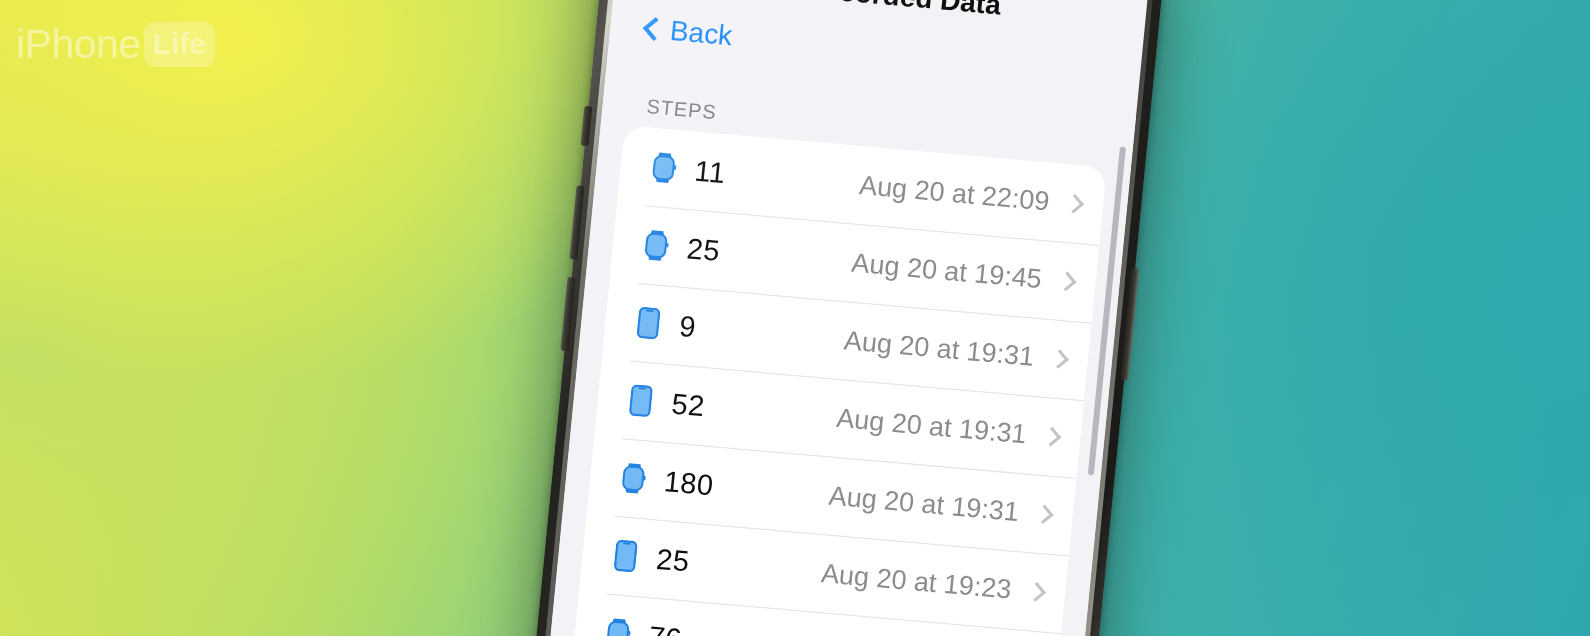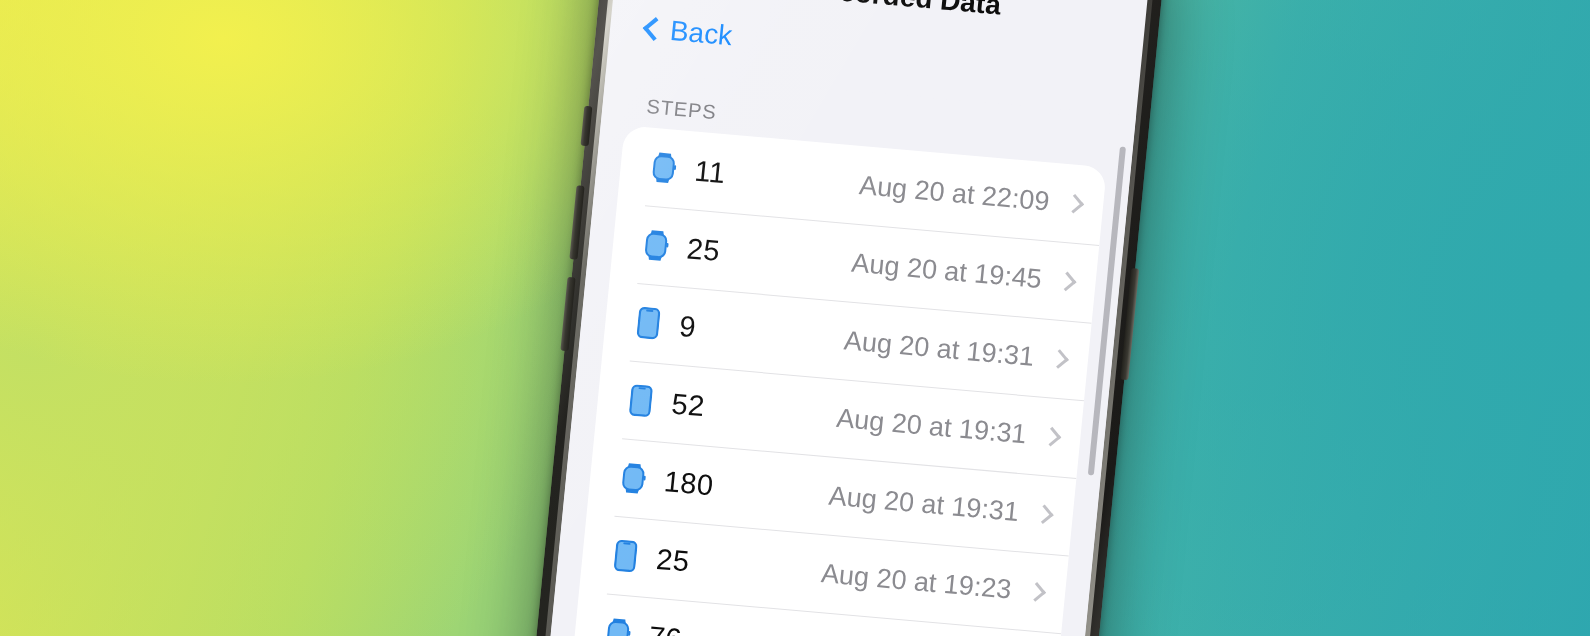--- a/index.html
+++ b/index.html
@@ -260,20 +260,26 @@
     z-index: 8;
   }
 </style>
 </head>
 <body>
 
 <div id="stage">
 
   <div id="bg"></div>
 
+  <div id="watermark">
+    <span class="wm-iphone">iPhone</span>
+    <span class="wm-life-box">
+      <span class="wm-life">Life</span>
+    </span>
+  </div>
 
   <div id="phone-wrap">
     <div id="phone-frame">
       <div id="phone-inner-ring"></div>
 
       <div class="btn-left" id="btn-action"></div>
       <div class="btn-left" id="btn-vol-up"></div>
       <div class="btn-left" id="btn-vol-down"></div>
       <div class="btn-right" id="btn-power"></div>
 

